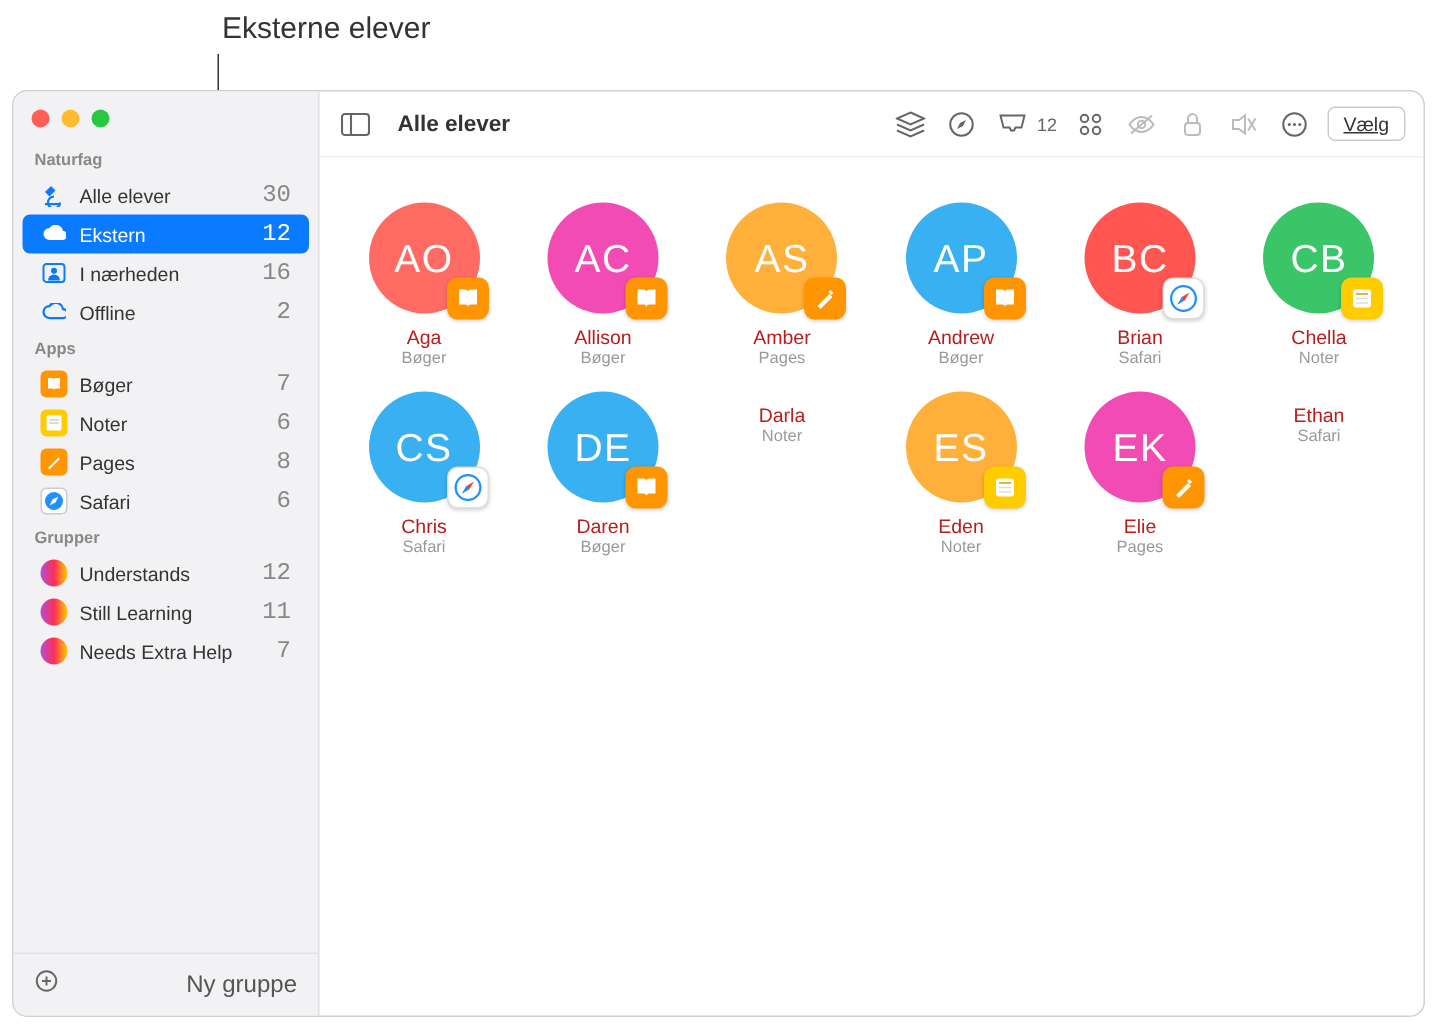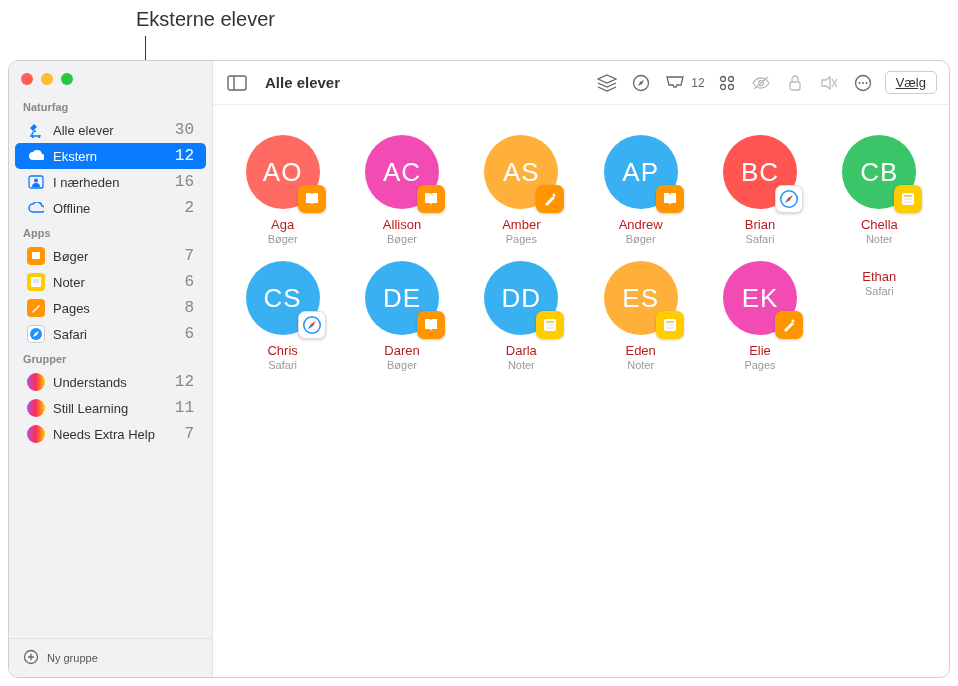--- a/index.html
+++ b/index.html
@@ -6,21 +6,21 @@
   body {
     font-family: -apple-system, BlinkMacSystemFont, "Helvetica Neue", Arial, sans-serif;
     background: #fff;
     width: 958px;
     height: 686px;
     position: relative;
   }
   .callout {
     position: absolute;
     top: 8px;
-    left: 136px;
+    left: 148px;
     font-size: 20px;
     color: #333;
   }
   .callout-line {
     position: absolute;
     top: 36px;
     left: 145px;
     width: 1px;
     height: 26px;
     background: #333;
@@ -95,24 +95,25 @@
   .app-pages { background:#ff9500; }
   .app-safari { background:#fff; border:1px solid #ccc; }
   .grp-icon {
     width:18px;height:18px;border-radius:50%;
     background: linear-gradient(90deg,#b050d6,#ff2d55,#ffcc00);
     position: relative;
   }
   .sidebar-footer {
     margin-top: auto;
     padding: 10px 14px;
-    font-size: 11px;
+    font-size: 16px;
     color: #555;
     display:flex;align-items:center;gap:8px;
     border-top: 1px solid #e1e1e3;
+    justify-content: space-between;
   }
   .main {
     flex: 1;
     display:flex;flex-direction:column;
   }
   .toolbar {
     height: 44px;
     display:flex;align-items:center;
     padding: 0 12px;
     gap: 10px;
@@ -490,46 +491,35 @@
             <div class="badge b-books">
               <svg width="16" height="16" viewBox="0 0 16 16">
                 <path d="M2 2h4a2 2 0 012 2v10a2 2 0 00-2-2H2zM14 2h-4a2 2 0 00-2 2v10a2 2 0 012-2h4z" fill="#fff"></path>
               </svg>
             </div>
           </div>
           <div class="sname">Daren</div>
           <div class="sapp">Bøger</div>
         </div>
         <div class="student">
-          <div class="avatar c-blue">
-            <span>DD</span>
+          <div class="sname">Darla</div>
+          <div class="sapp">Noter</div>
+        </div>
+        <div class="student">
+          <div class="avatar c-orange">
+            <span>ES</span>
             <div class="badge b-notes">
               <svg width="16" height="16" viewBox="0 0 16 16">
                 <rect x="2" y="2" width="12" height="12" rx="2" fill="#fff"></rect>
                 <line x1="4" y1="5" x2="12" y2="5" stroke="#d0a000"></line>
                 <line x1="4" y1="8" x2="12" y2="8" stroke="#ddd"></line>
                 <line x1="4" y1="11" x2="12" y2="11" stroke="#ddd"></line>
               </svg>
             </div>
           </div>
-          <div class="sname">Darla</div>
-          <div class="sapp">Noter</div>
-        </div>
-        <div class="student">
-          <div class="avatar c-orange">
-            <span>ES</span>
-            <div class="badge b-notes">
-              <svg width="16" height="16" viewBox="0 0 16 16">
-                <rect x="2" y="2" width="12" height="12" rx="2" fill="#fff"></rect>
-                <line x1="4" y1="5" x2="12" y2="5" stroke="#d0a000"></line>
-                <line x1="4" y1="8" x2="12" y2="8" stroke="#ddd"></line>
-                <line x1="4" y1="11" x2="12" y2="11" stroke="#ddd"></line>
-              </svg>
-            </div>
-          </div>
           <div class="sname">Eden</div>
           <div class="sapp">Noter</div>
         </div>
         <div class="student">
           <div class="avatar c-pink">
             <span>EK</span>
             <div class="badge b-pages">
               <svg width="16" height="16" viewBox="0 0 16 16">
                 <path d="M3 13l8-8 2 2-8 8z" fill="#fff"></path>
                 <path d="M11 3l2 2" stroke="#fff" stroke-width="2"></path>

